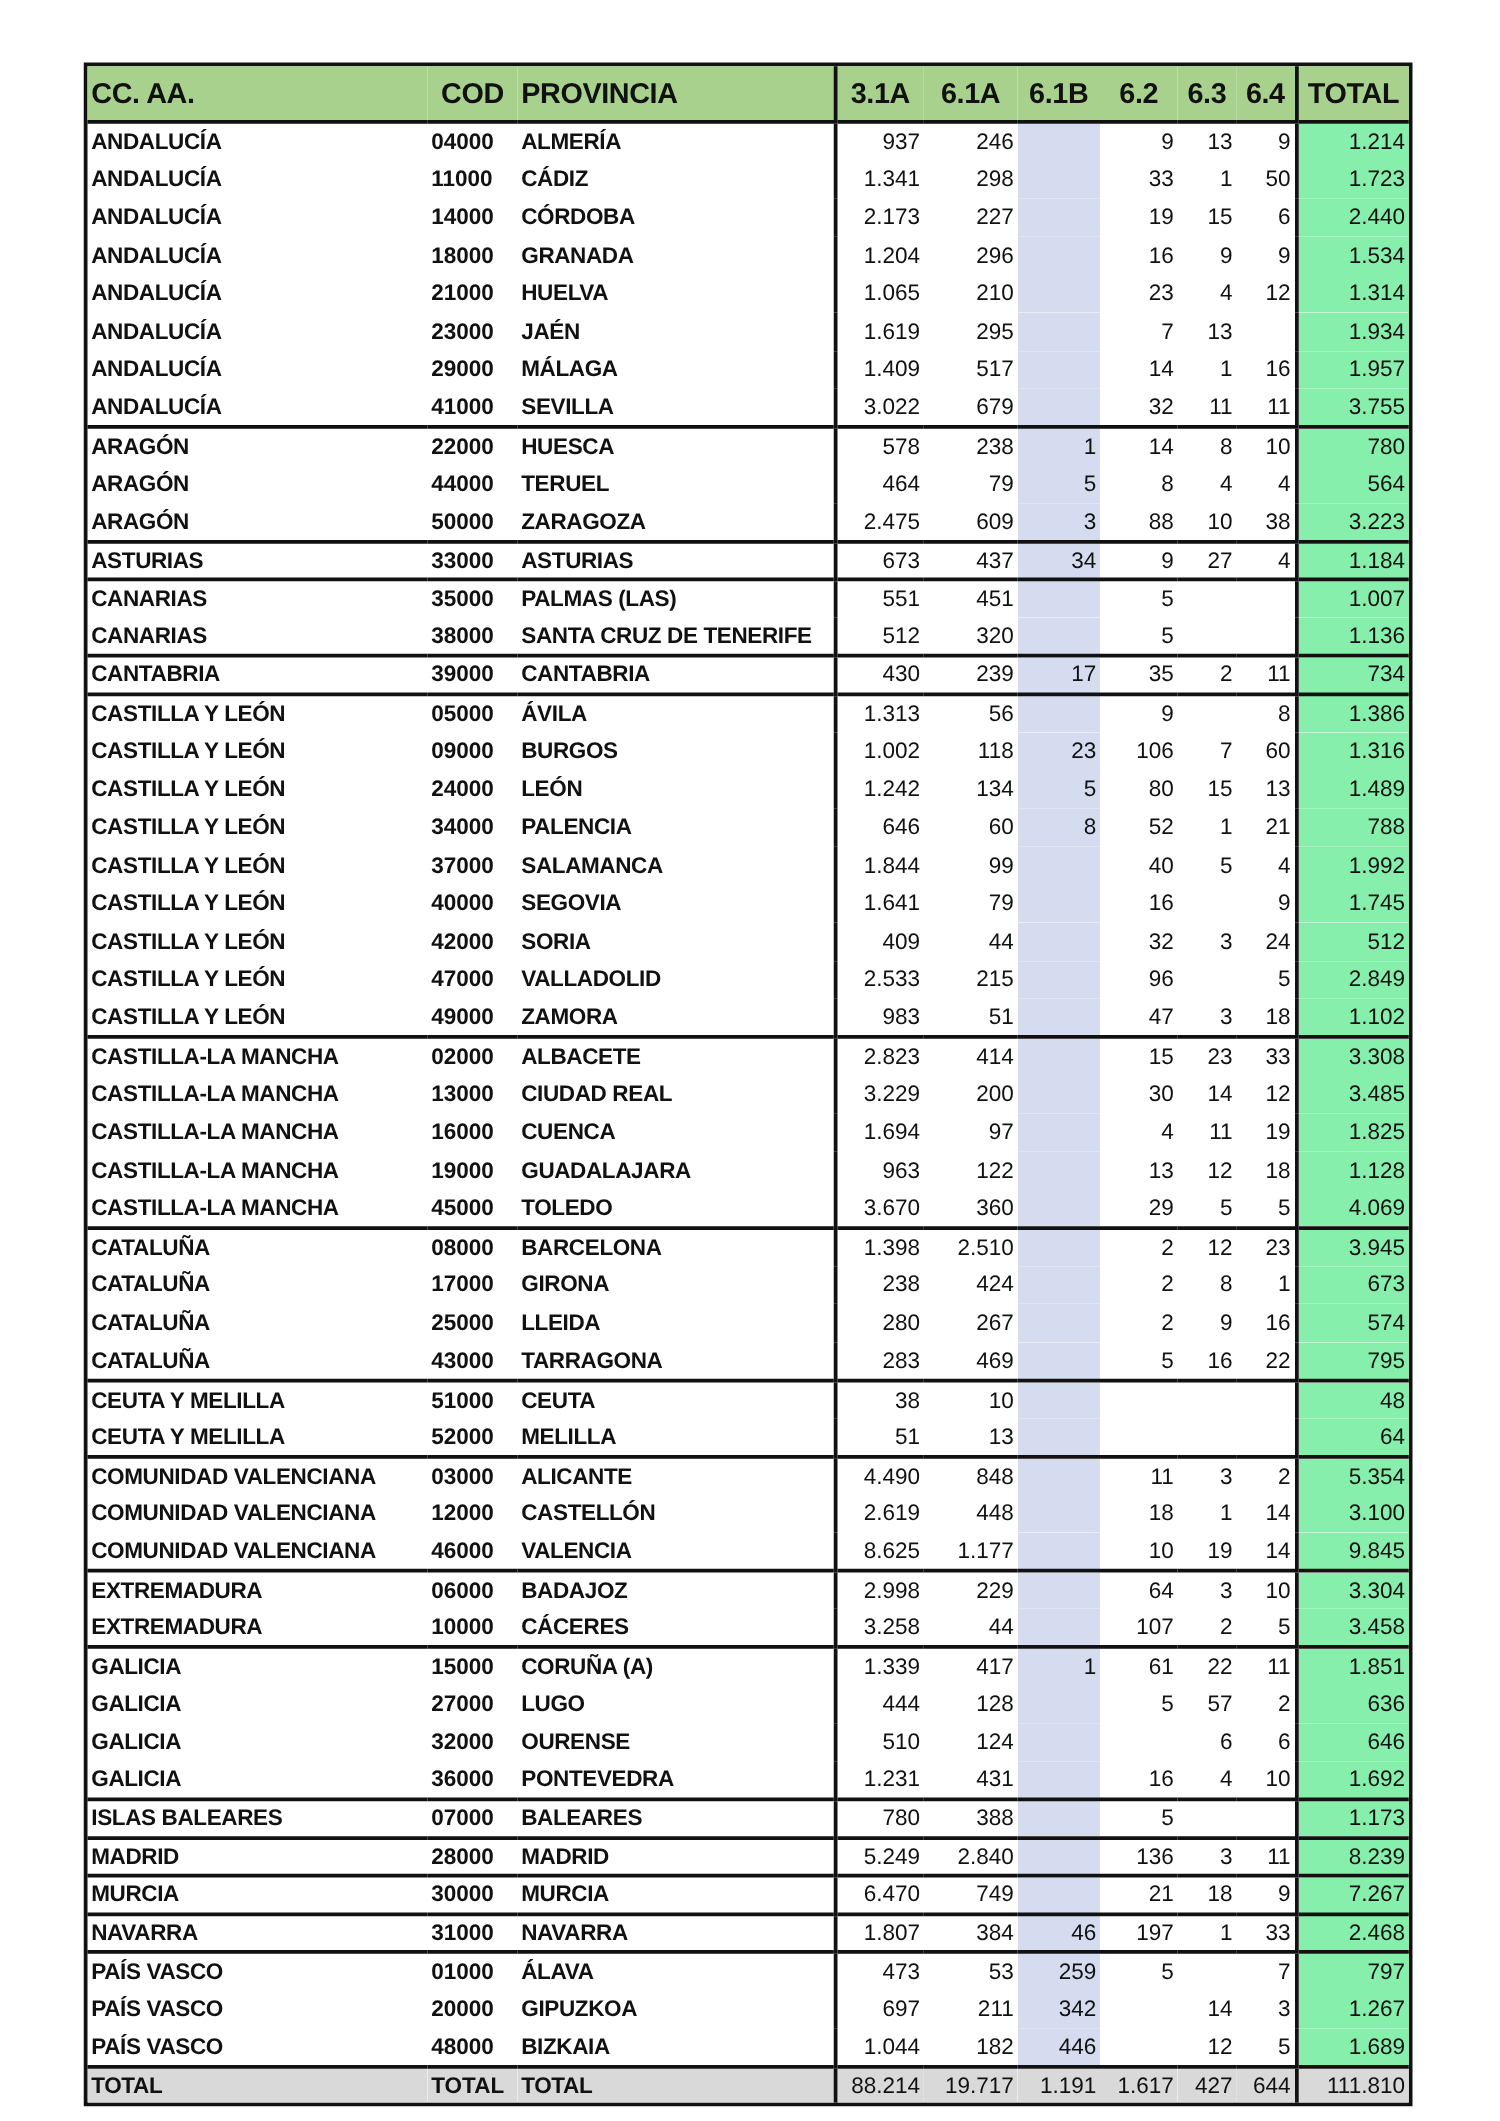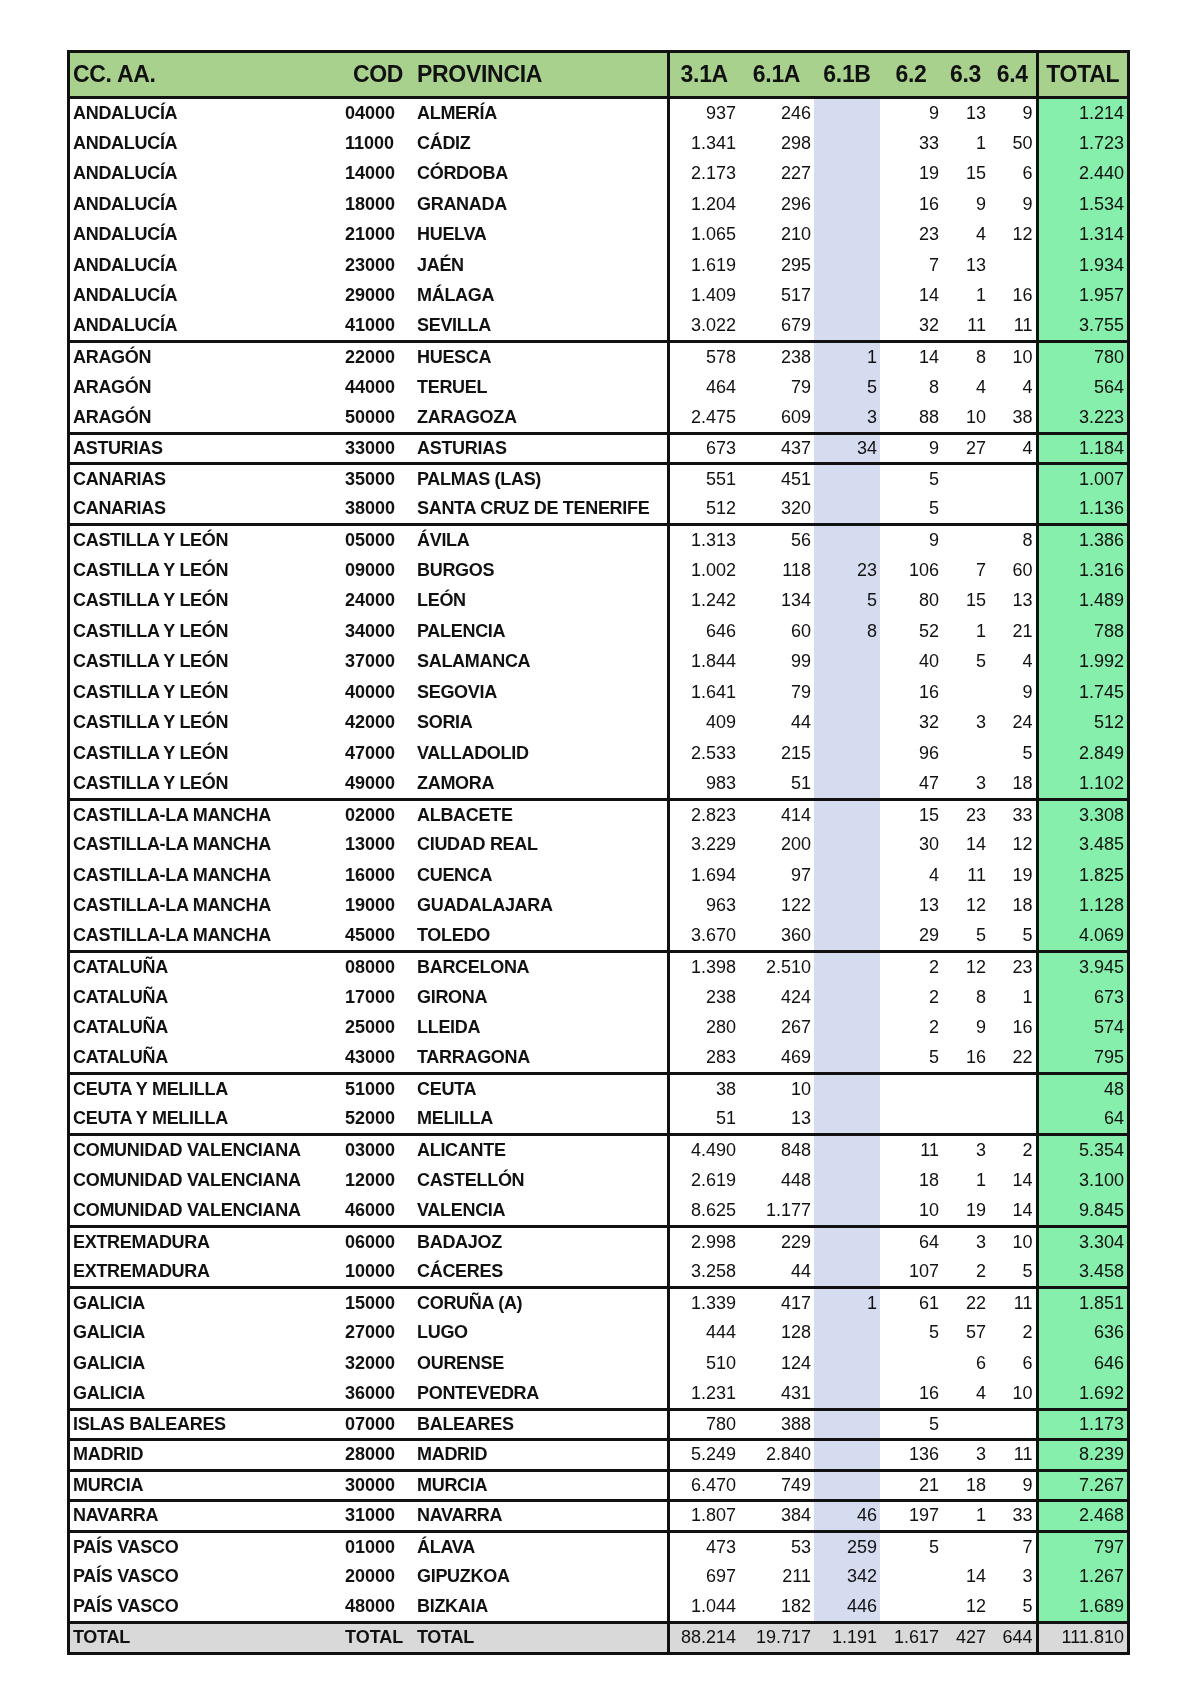--- a/index.html
+++ b/index.html
@@ -224,20 +224,32 @@
           <td class="txt">SANTA CRUZ DE TENERIFE</td>
           <td class="num vsep">512</td>
           <td class="num">320</td>
           <td class="num blue"></td>
           <td class="num">5</td>
           <td class="num"></td>
           <td class="num"></td>
           <td class="num vsep tot">1.136</td>
         </tr>
         <tr class="group-start">
+          <td class="txt">CANTABRIA</td>
+          <td class="cod">39000</td>
+          <td class="txt">CANTABRIA</td>
+          <td class="num vsep">430</td>
+          <td class="num">239</td>
+          <td class="num blue">17</td>
+          <td class="num">35</td>
+          <td class="num">2</td>
+          <td class="num">11</td>
+          <td class="num vsep tot">734</td>
+        </tr>
+        <tr class="group-start">
           <td class="txt">CASTILLA Y LEÓN</td>
           <td class="cod">05000</td>
           <td class="txt">ÁVILA</td>
           <td class="num vsep">1.313</td>
           <td class="num">56</td>
           <td class="num blue"></td>
           <td class="num">9</td>
           <td class="num"></td>
           <td class="num">8</td>
           <td class="num vsep tot">1.386</td>

